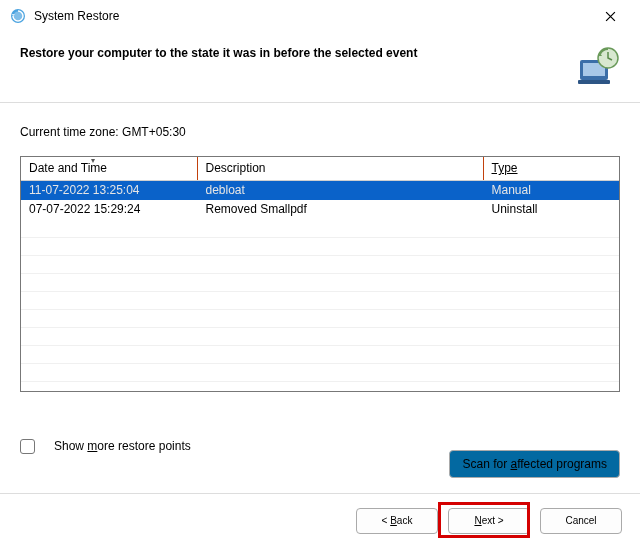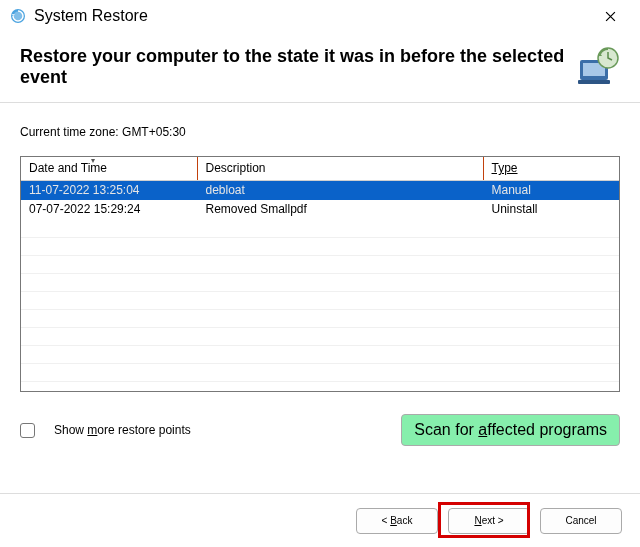--- a/index.html
+++ b/index.html
@@ -18,37 +18,37 @@
     display: flex;
     align-items: center;
     height: 32px;
     padding: 0 8px 0 10px;
   }
   .titlebar .icon {
     width: 16px; height: 16px;
     margin-right: 8px;
     display: inline-flex; align-items: center; justify-content: center;
   }
-  .titlebar .title { font-size: 16px; flex: 1; }
+  .titlebar .title { font-size: 12px; flex: 1; }
   .close-btn {
     width: 44px; height: 30px;
     display: flex; align-items: center; justify-content: center;
     cursor: pointer;
   }
   .close-btn svg { width: 11px; height: 11px; }
 
   .header {
     padding: 12px 20px 14px 20px;
     border-bottom: 1px solid #ddd;
     display: flex;
     align-items: flex-start;
   }
   .header .heading {
     font-weight: bold;
-    font-size: 18px;
+    font-size: 12px;
     flex: 1;
     padding-top: 2px;
   }
   .header .hero-icon {
     width: 44px; height: 44px;
     margin-left: 10px;
   }
 
   .content {
     padding: 22px 20px 10px 20px;
@@ -116,24 +116,25 @@
   }
   .chk {
     width: 15px; height: 15px;
     border: 1px solid #777;
     border-radius: 3px;
     background: #fff;
   }
   .scan-btn {
     border: 1px solid #aaa;
     border-radius: 4px;
-    background: #86efac;
+    background: #0369a1;
     padding: 6px 12px;
-    font-size: 16px;
-    cursor: pointer;
+    font-size: 12px;
+    cursor: pointer;
+    margin-top: 36px;
   }
 
   .footer {
     position: absolute;
     left: 0; right: 0; bottom: 0;
     height: 54px;
     border-top: 1px solid #ddd;
     display: flex;
     align-items: center;
     justify-content: flex-end;

